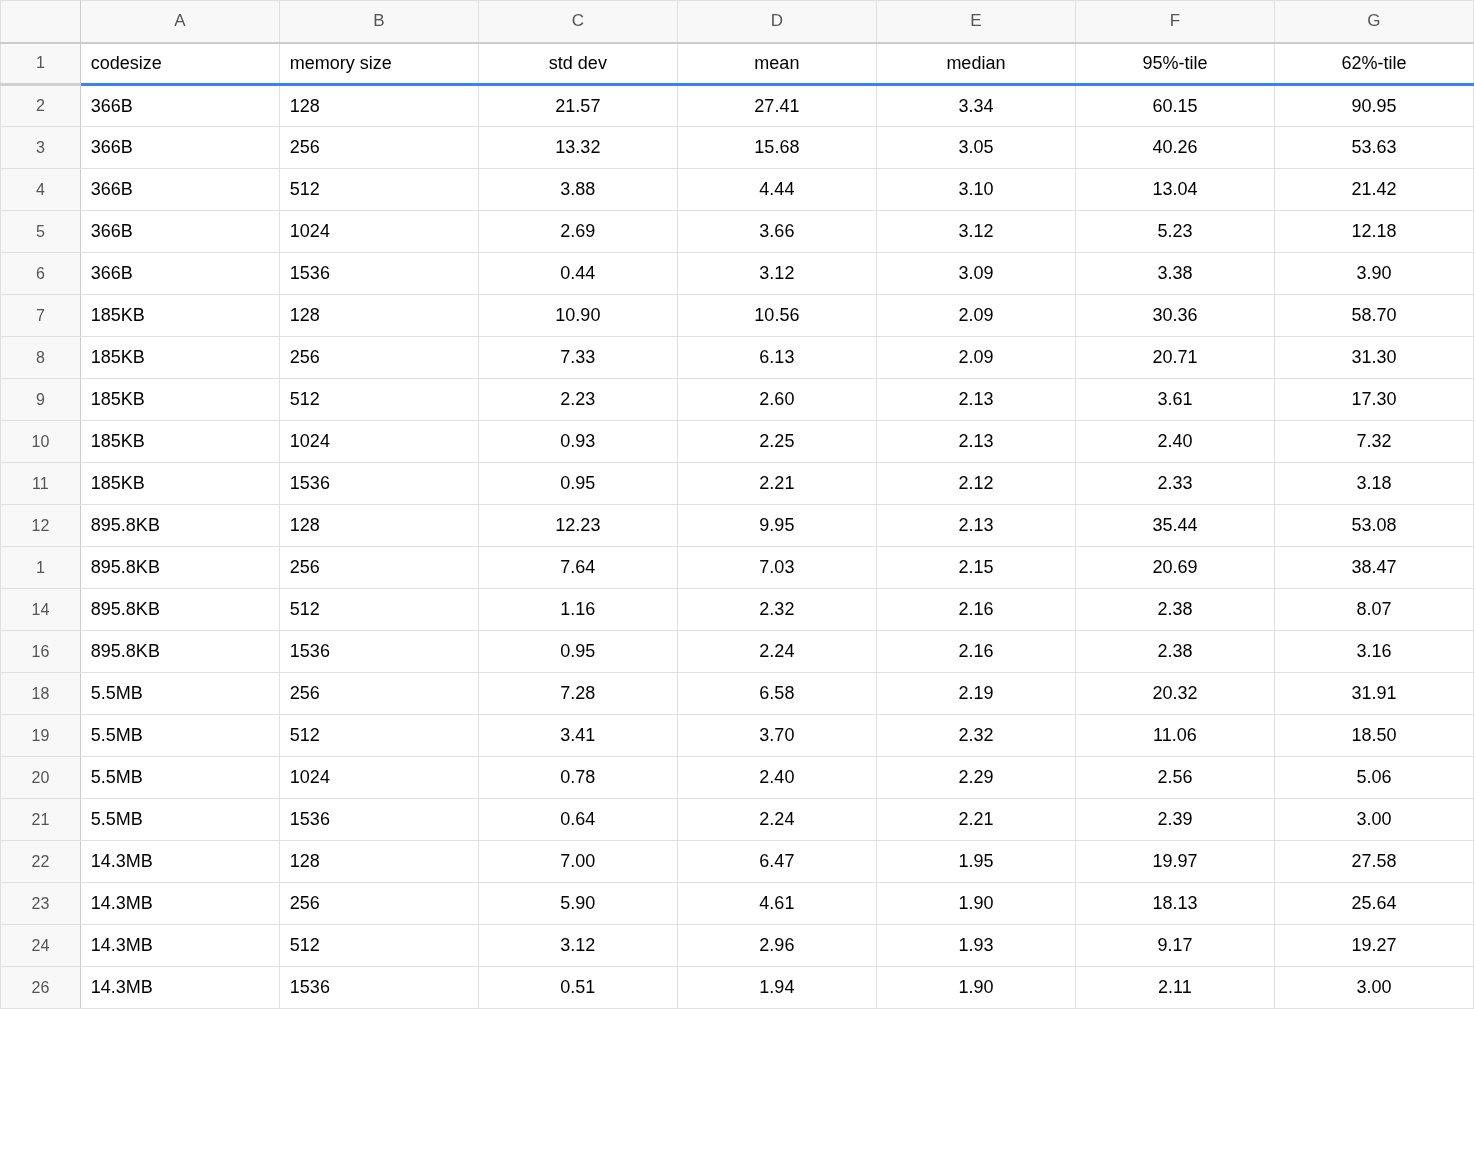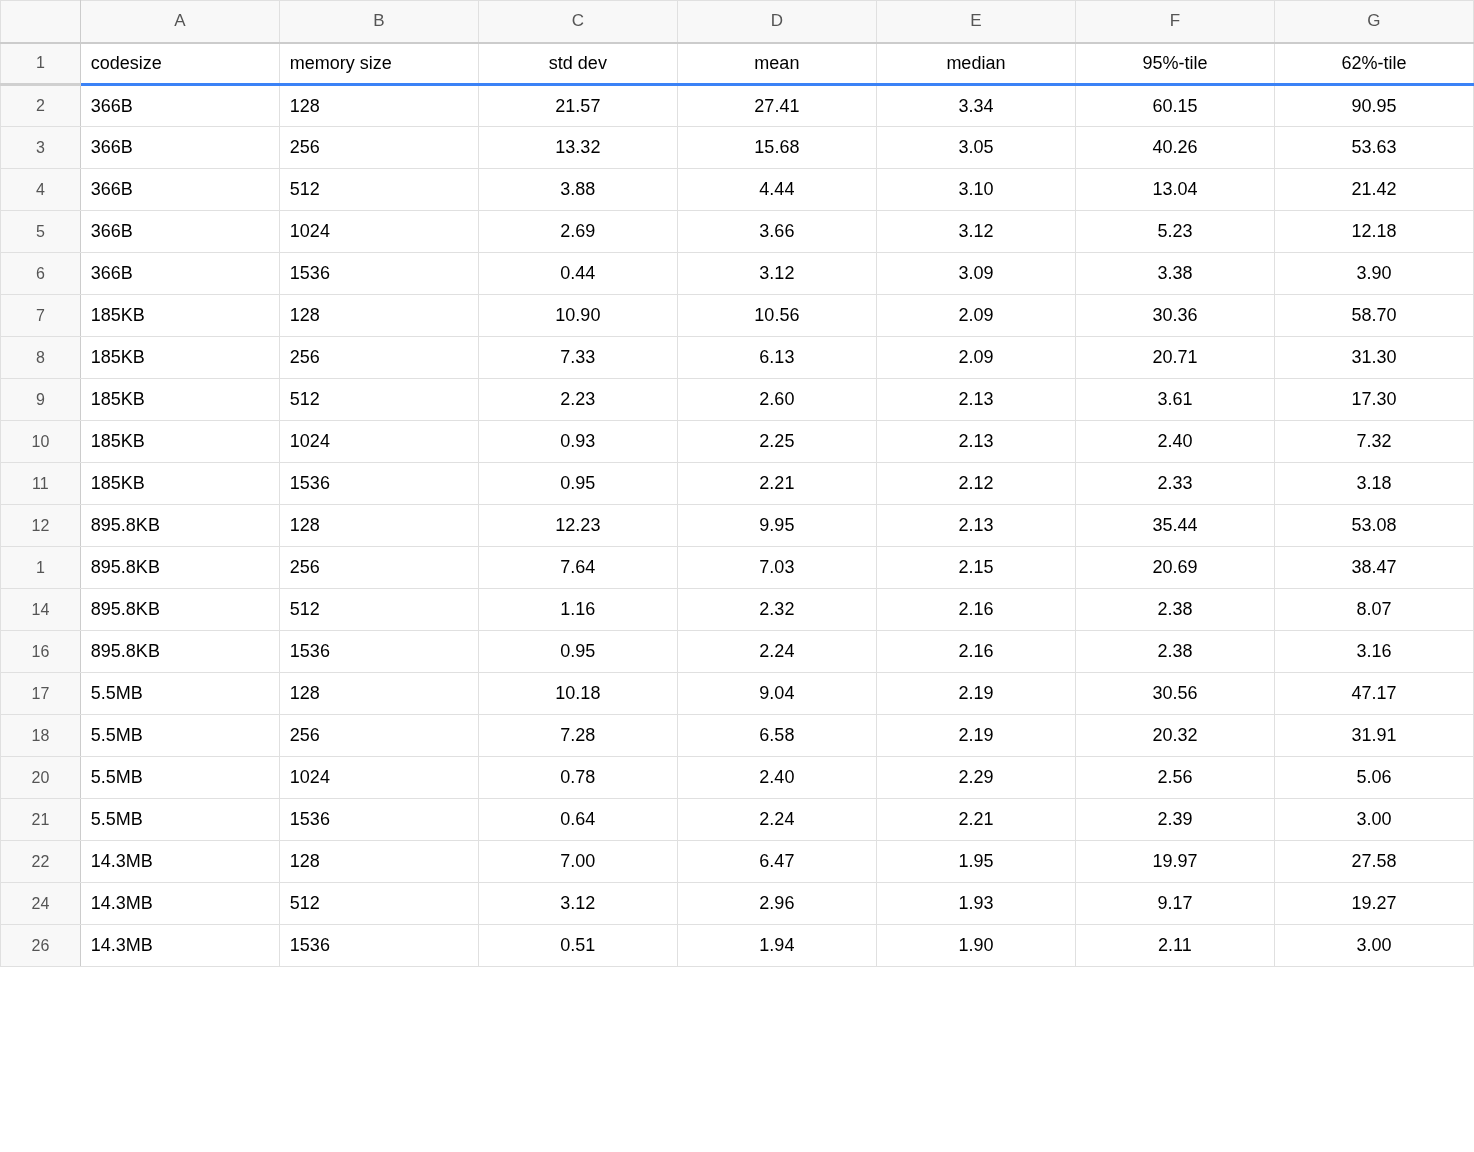--- a/index.html
+++ b/index.html
@@ -229,38 +229,38 @@
     <div class="cell row-header">16</div>
     <div class="cell data-cell left-align">895.8KB</div>
     <div class="cell data-cell left-align">1536</div>
     <div class="cell data-cell center-align">0.95</div>
     <div class="cell data-cell center-align">2.24</div>
     <div class="cell data-cell center-align">2.16</div>
     <div class="cell data-cell center-align">2.38</div>
     <div class="cell data-cell center-align">3.16</div>
   </div>
   <div class="row">
-    <div class="cell row-header">17</div>
-    <div class="cell data-cell left-align">5.5MB</div>
-    <div class="cell data-cell left-align">128</div>
-    <div class="cell data-cell center-align">10.18</div>
-    <div class="cell data-cell center-align">9.04</div>
-    <div class="cell data-cell center-align">2.19</div>
-    <div class="cell data-cell center-align">30.56</div>
-    <div class="cell data-cell center-align">47.17</div>
-  </div>
-  <div class="row">
     <div class="cell row-header">18</div>
     <div class="cell data-cell left-align">5.5MB</div>
     <div class="cell data-cell left-align">256</div>
     <div class="cell data-cell center-align">7.28</div>
     <div class="cell data-cell center-align">6.58</div>
     <div class="cell data-cell center-align">2.19</div>
     <div class="cell data-cell center-align">20.32</div>
     <div class="cell data-cell center-align">31.91</div>
+  </div>
+  <div class="row">
+    <div class="cell row-header">19</div>
+    <div class="cell data-cell left-align">5.5MB</div>
+    <div class="cell data-cell left-align">512</div>
+    <div class="cell data-cell center-align">3.41</div>
+    <div class="cell data-cell center-align">3.70</div>
+    <div class="cell data-cell center-align">2.32</div>
+    <div class="cell data-cell center-align">11.06</div>
+    <div class="cell data-cell center-align">18.50</div>
   </div>
   <div class="row">
     <div class="cell row-header">20</div>
     <div class="cell data-cell left-align">5.5MB</div>
     <div class="cell data-cell left-align">1024</div>
     <div class="cell data-cell center-align">0.78</div>
     <div class="cell data-cell center-align">2.40</div>
     <div class="cell data-cell center-align">2.29</div>
     <div class="cell data-cell center-align">2.56</div>
     <div class="cell data-cell center-align">5.06</div>
@@ -279,20 +279,30 @@
     <div class="cell row-header">22</div>
     <div class="cell data-cell left-align">14.3MB</div>
     <div class="cell data-cell left-align">128</div>
     <div class="cell data-cell center-align">7.00</div>
     <div class="cell data-cell center-align">6.47</div>
     <div class="cell data-cell center-align">1.95</div>
     <div class="cell data-cell center-align">19.97</div>
     <div class="cell data-cell center-align">27.58</div>
   </div>
   <div class="row">
+    <div class="cell row-header">23</div>
+    <div class="cell data-cell left-align">14.3MB</div>
+    <div class="cell data-cell left-align">256</div>
+    <div class="cell data-cell center-align">5.90</div>
+    <div class="cell data-cell center-align">4.61</div>
+    <div class="cell data-cell center-align">1.90</div>
+    <div class="cell data-cell center-align">18.13</div>
+    <div class="cell data-cell center-align">25.64</div>
+  </div>
+  <div class="row">
     <div class="cell row-header">24</div>
     <div class="cell data-cell left-align">14.3MB</div>
     <div class="cell data-cell left-align">512</div>
     <div class="cell data-cell center-align">3.12</div>
     <div class="cell data-cell center-align">2.96</div>
     <div class="cell data-cell center-align">1.93</div>
     <div class="cell data-cell center-align">9.17</div>
     <div class="cell data-cell center-align">19.27</div>
   </div>
   <div class="row">

